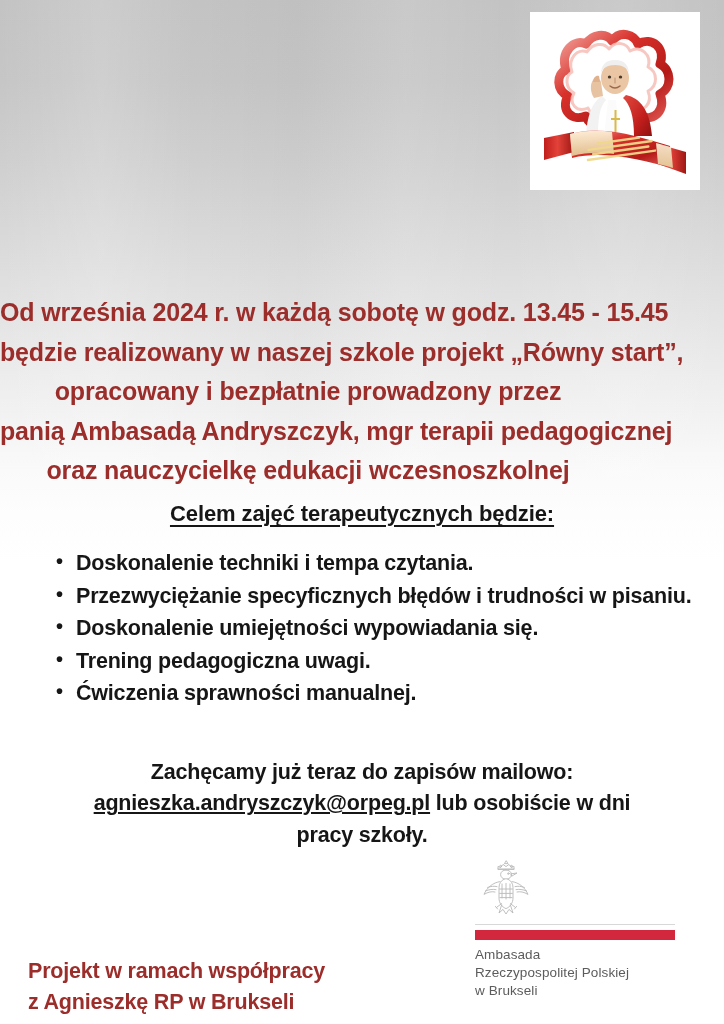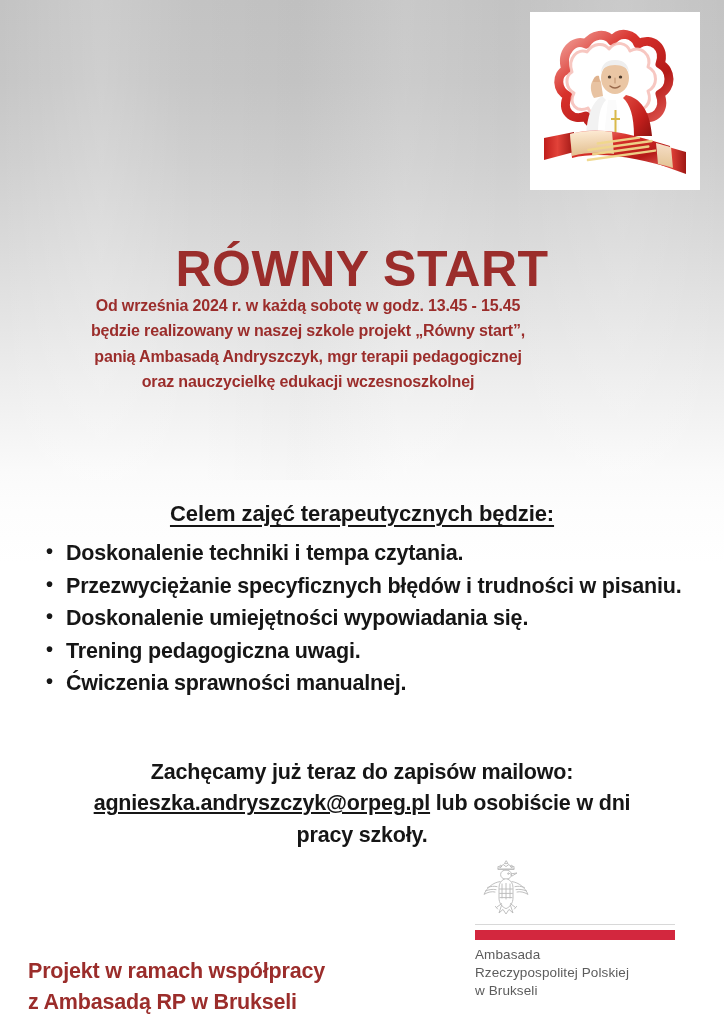--- a/index.html
+++ b/index.html
@@ -66,40 +66,40 @@
   #title{
     position:absolute;left:0;top:206px;width:724px;
     text-align:center;
     font-size:50px;font-weight:bold;letter-spacing:0.5px;
   }
 
   
   #lead{
     position:absolute;left:0;top:293px;width:616px;
     text-align:center;
-    font-size:16px;font-weight:bold;line-height:1.58;
+    font-size:25px;font-weight:bold;line-height:1.58;
     letter-spacing:-0.15px;
   }
   #lead .ln{display:block;white-space:nowrap;}
 
   
   #goals-heading{
     position:absolute;left:0;top:492px;width:724px;
     text-align:center;
     font-size:22px;font-weight:bold;
     text-decoration:underline;
     text-underline-offset:4px;
     letter-spacing:-0.1px;
     margin-top:9px;
   }
 
   
   #goals-list{
     position:absolute;left:36px;top:536px;width:670px;
-    margin:2px;padding:0;list-style:none;
+    margin:12px;padding:0;list-style:none;
     font-size:21.5px;font-weight:bold;line-height:1.42;
     letter-spacing:-0.2px;
   }
   #goals-list li{
     position:relative;
     padding-left:28px;
     margin:0 0 2px 0;
   }
   #goals-list li::before{
     content:"\2022";
@@ -220,25 +220,25 @@
 
       <g fill="#f0d88c" opacity="0.95" transform="rotate(-8 92 140)">
         <rect x="68" y="127" width="44" height="2.4" rx="1"></rect>
         <rect x="58" y="132" width="66" height="2.4" rx="1"></rect>
         <rect x="62" y="137" width="58" height="2.4" rx="1"></rect>
         <rect x="56" y="142" width="70" height="2.4" rx="1"></rect>
       </g>
     </svg>
   </div>
 
-  <h1 id="title" class="red">RÓWNY START</h1>
 
   <div id="lead" class="red">
     <span class="ln">Od września 2024 r. w każdą sobotę w godz. 13.45 - 15.45</span>
     <span class="ln">będzie realizowany w naszej szkole projekt „Równy start”,</span>
+    <span class="ln">opracowany i bezpłatnie prowadzony przez</span>
     <span class="ln">panią Ambasadą Andryszczyk, mgr terapii pedagogicznej</span>
     <span class="ln">oraz nauczycielkę edukacji wczesnoszkolnej</span>
   </div>
 
   <div id="goals-heading" class="dark">Celem zajęć terapeutycznych będzie:</div>
 
   <ul id="goals-list" class="dark">
     <li>Doskonalenie techniki i tempa czytania.</li>
     <li>Przezwyciężanie specyficznych błędów i trudności w pisaniu.</li>
     <li>Doskonalenie umiejętności wypowiadania się.</li>
@@ -247,21 +247,21 @@
   </ul>
 
   <div id="signup" class="dark">
     <div>Zachęcamy już teraz do zapisów mailowo:</div>
     <div><span class="email">agnieszka.andryszczyk@orpeg.pl</span><span> lub osobiście w dni</span></div>
     <div>pracy szkoły.</div>
   </div>
 
   <div id="footer-note" class="red">
     <span class="ln">Projekt w ramach współpracy</span>
-    <span class="ln">z Ambasadą RP w Brukseli</span>
+    <span class="ln">z Agnieszkę RP w Brukseli</span>
   </div>
 
   <div id="embassy-logo">
     <div id="embassy-eagle">
       <svg viewBox="0 0 54 58" xmlns="http://www.w3.org/2000/svg">
         <g fill="none" stroke="#b9b9b9" stroke-width="0.9" stroke-linejoin="round" stroke-linecap="round">
 
           <path d="M27 3 L25.4 5.6 L28.6 5.6 Z"></path>
           <path d="M19 11 L19 8.4 L21.6 9.6 L24 6.4 L27 8.6 L30 6.4 L32.4 9.6 L35 8.4 L35 11 Z"></path>
           <path d="M19 11 L35 11"></path>

